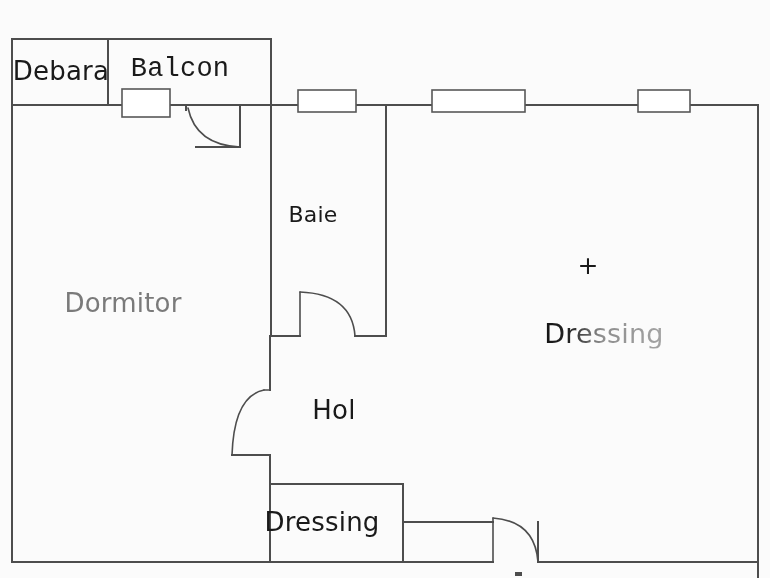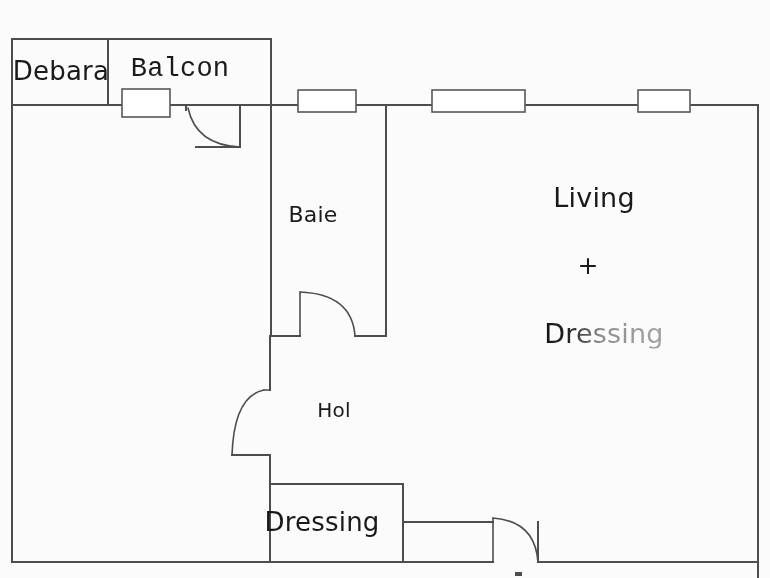--- a/index.html
+++ b/index.html
@@ -33,21 +33,21 @@
     pointer-events: none;
     letter-spacing: 0.2px;
   }
   #label-debara   { left: 61px;  top: 71px;  font-size: 26px; color: #1a1a1a; }
   #label-balcon   { left: 180px; top: 69px;  font-size: 27px; color: #1a1a1a; font-family: Liberation Mono, monospace; }
   #label-dormitor { left: 123px; top: 303px; font-size: 26px; color: #7a7a7a; }
   #label-baie     { left: 313px; top: 214px; font-size: 22px; color: #1a1a1a; }
   #label-living   { left: 594px; top: 197px; font-size: 27px; color: #1a1a1a; }
   #label-plus     { left: 588px; top: 265px; font-size: 25px; color: #1a1a1a; }
   #label-bucatarie{ left: 604px; top: 333px; font-size: 27px; }
-  #label-hol      { left: 334px; top: 410px; font-size: 20px; color: #1a1a1a; }
+  #label-hol      { left: 334px; top: 410px; font-size: 26px; color: #1a1a1a; }
   #label-dressing { left: 322px; top: 522px; font-size: 26px; color: #1a1a1a; }
 
   
   #label-bucatarie .grad {
     background-image: linear-gradient(90deg, #141414 0%, #242424 22%, #8e8e8e 48%, #a3a3a3 100%);
     -webkit-background-clip: text;
     background-clip: text;
     color: transparent;
     -webkit-text-fill-color: transparent;
   }
@@ -126,24 +126,24 @@
     <g>
       <rect x="515" y="572" width="7" height="4" fill="#4d4d4d"></rect>
     </g>
 
   </svg>
 
   <div class="room-label" id="label-debara">Debara</div>
 
   <div class="room-label" id="label-balcon">Balcon</div>
 
+  <div class="room-label" id="label-dormitor">Dormitor</div>
 
   <div class="room-label" id="label-baie">Baie</div>
 
-  <div class="room-label" id="label-living">Living</div>
 
   <div class="room-label" id="label-plus">+</div>
 
   <div class="room-label" id="label-bucatarie"><span class="grad">Dressing</span></div>
 
   <div class="room-label" id="label-hol">Hol</div>
 
   <div class="room-label" id="label-dressing">Dressing</div>
 
 </div>

